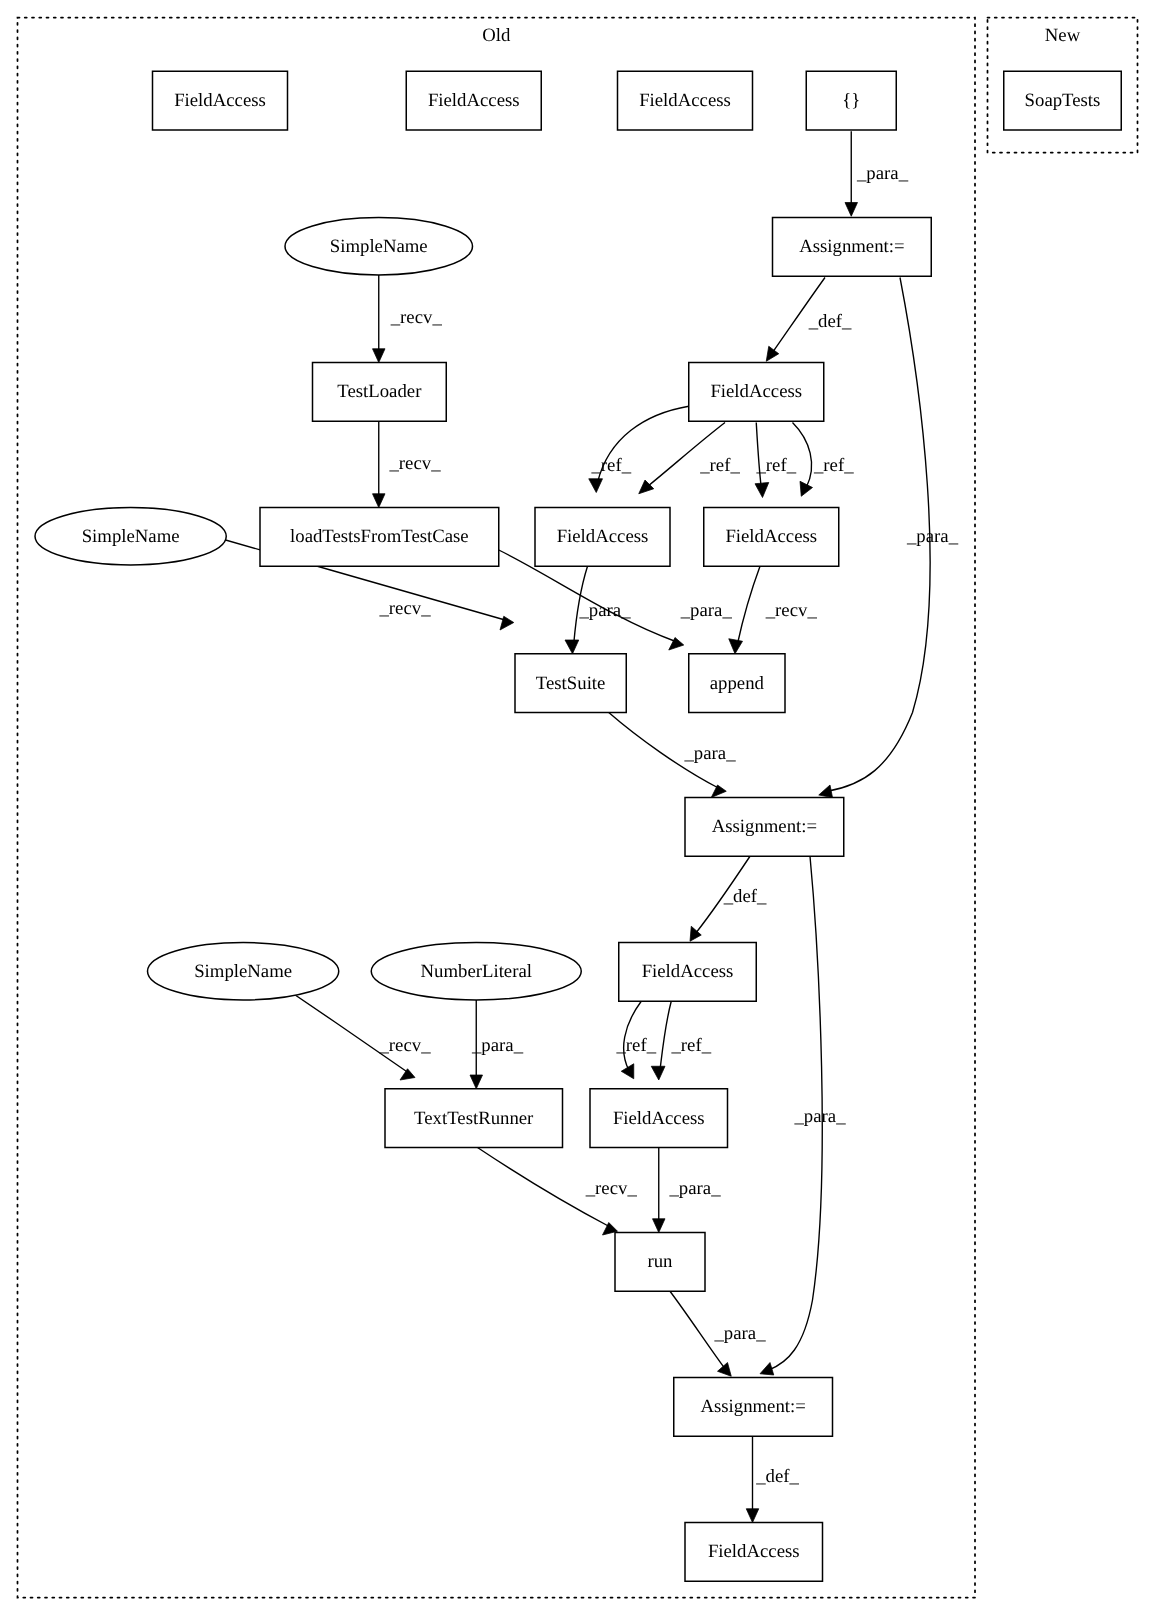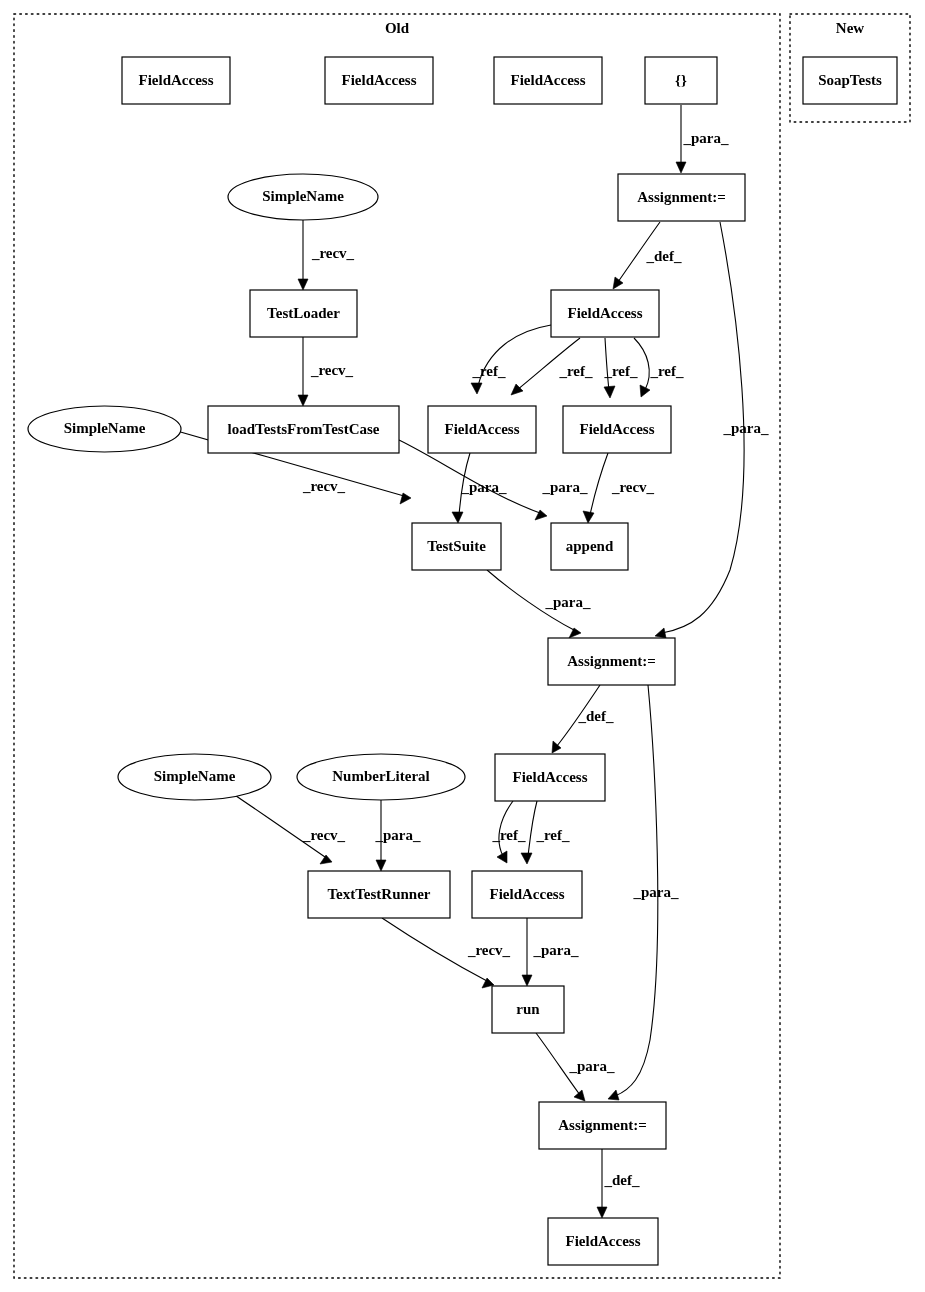--- a/index.html
+++ b/index.html
@@ -7,21 +7,20 @@
     padding: 0;
     background: #ffffff;
   }
   #canvas {
     position: relative;
     width: 925px;
     height: 1292px;
     background: #ffffff;
     font-family: "Liberation Serif", "DejaVu Serif", serif;
     overflow: hidden;
-    font-weight: bold;
   }
   #graph-svg {
     position: absolute;
     left: 0;
     top: 0;
     width: 925px;
     height: 1292px;
   }
   .cluster-border {
     fill: none;

